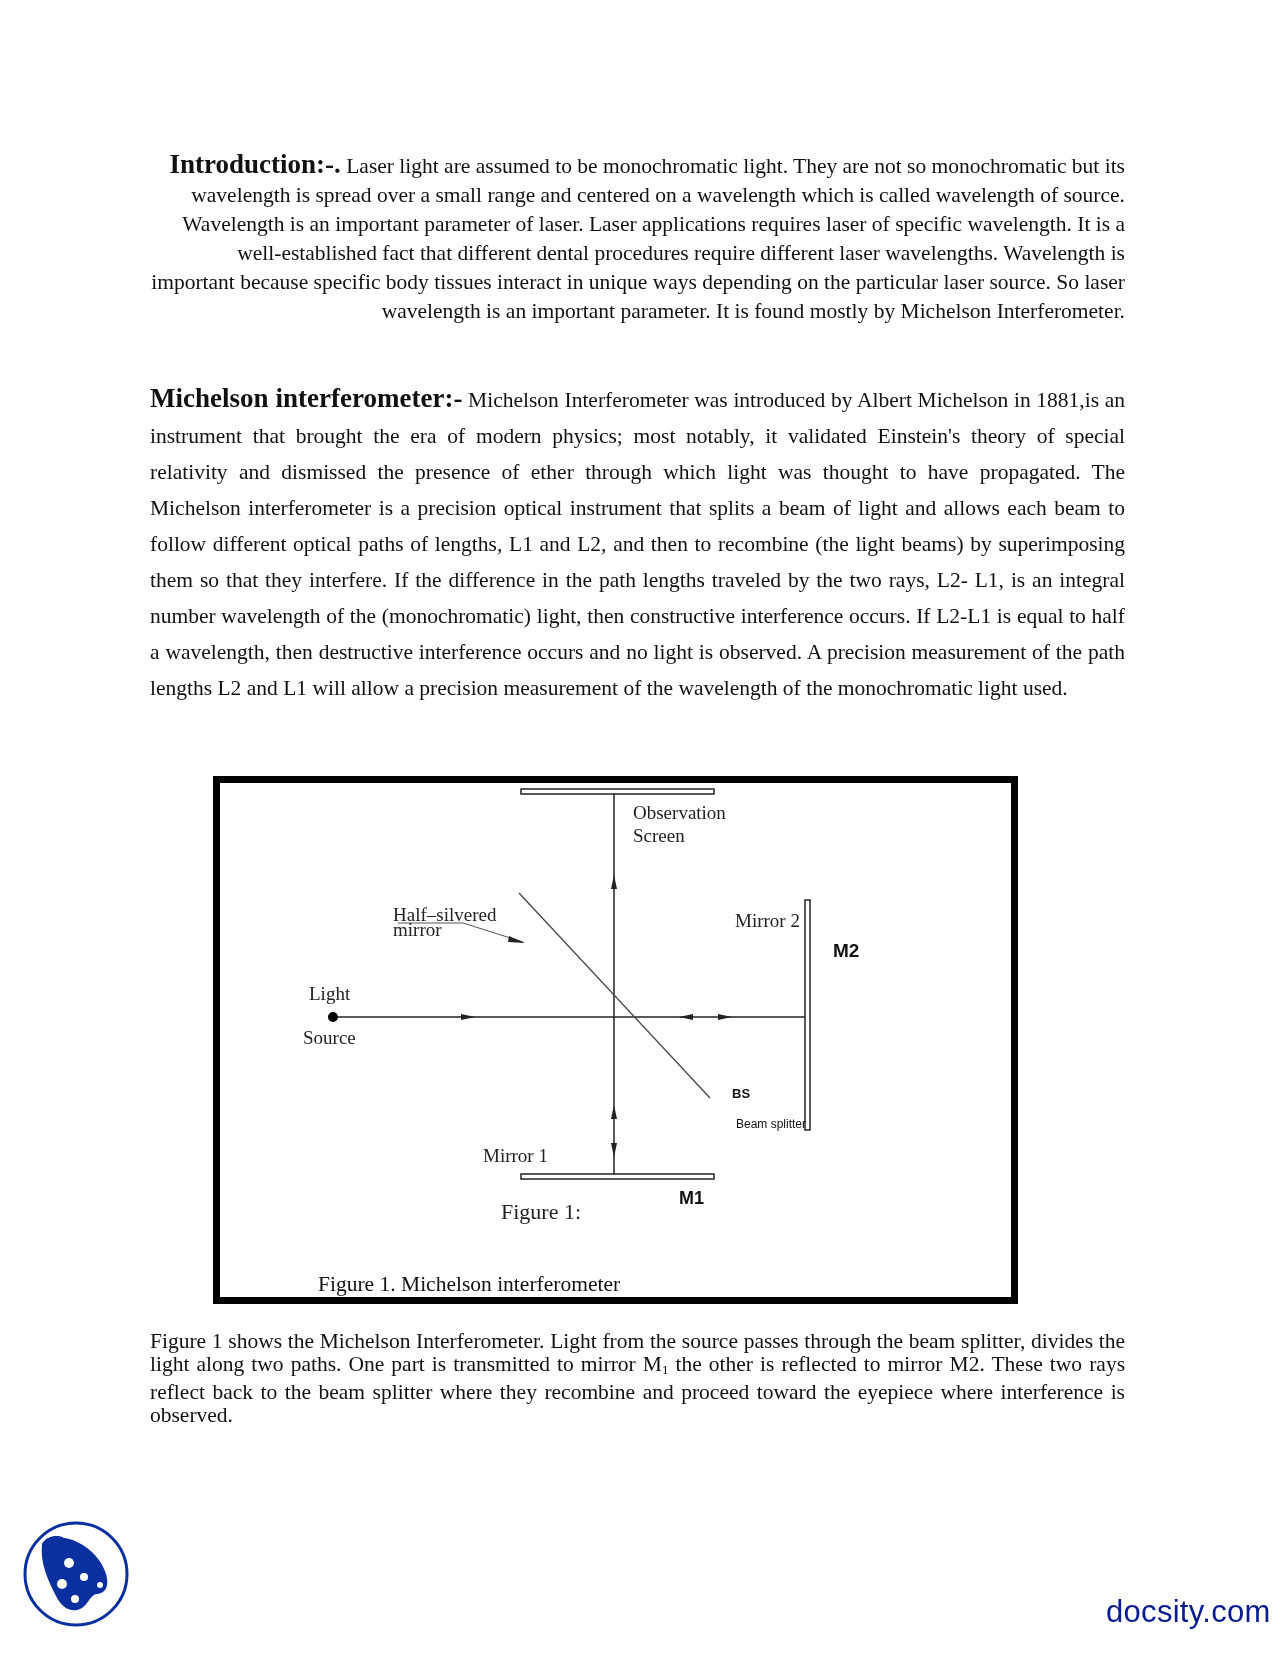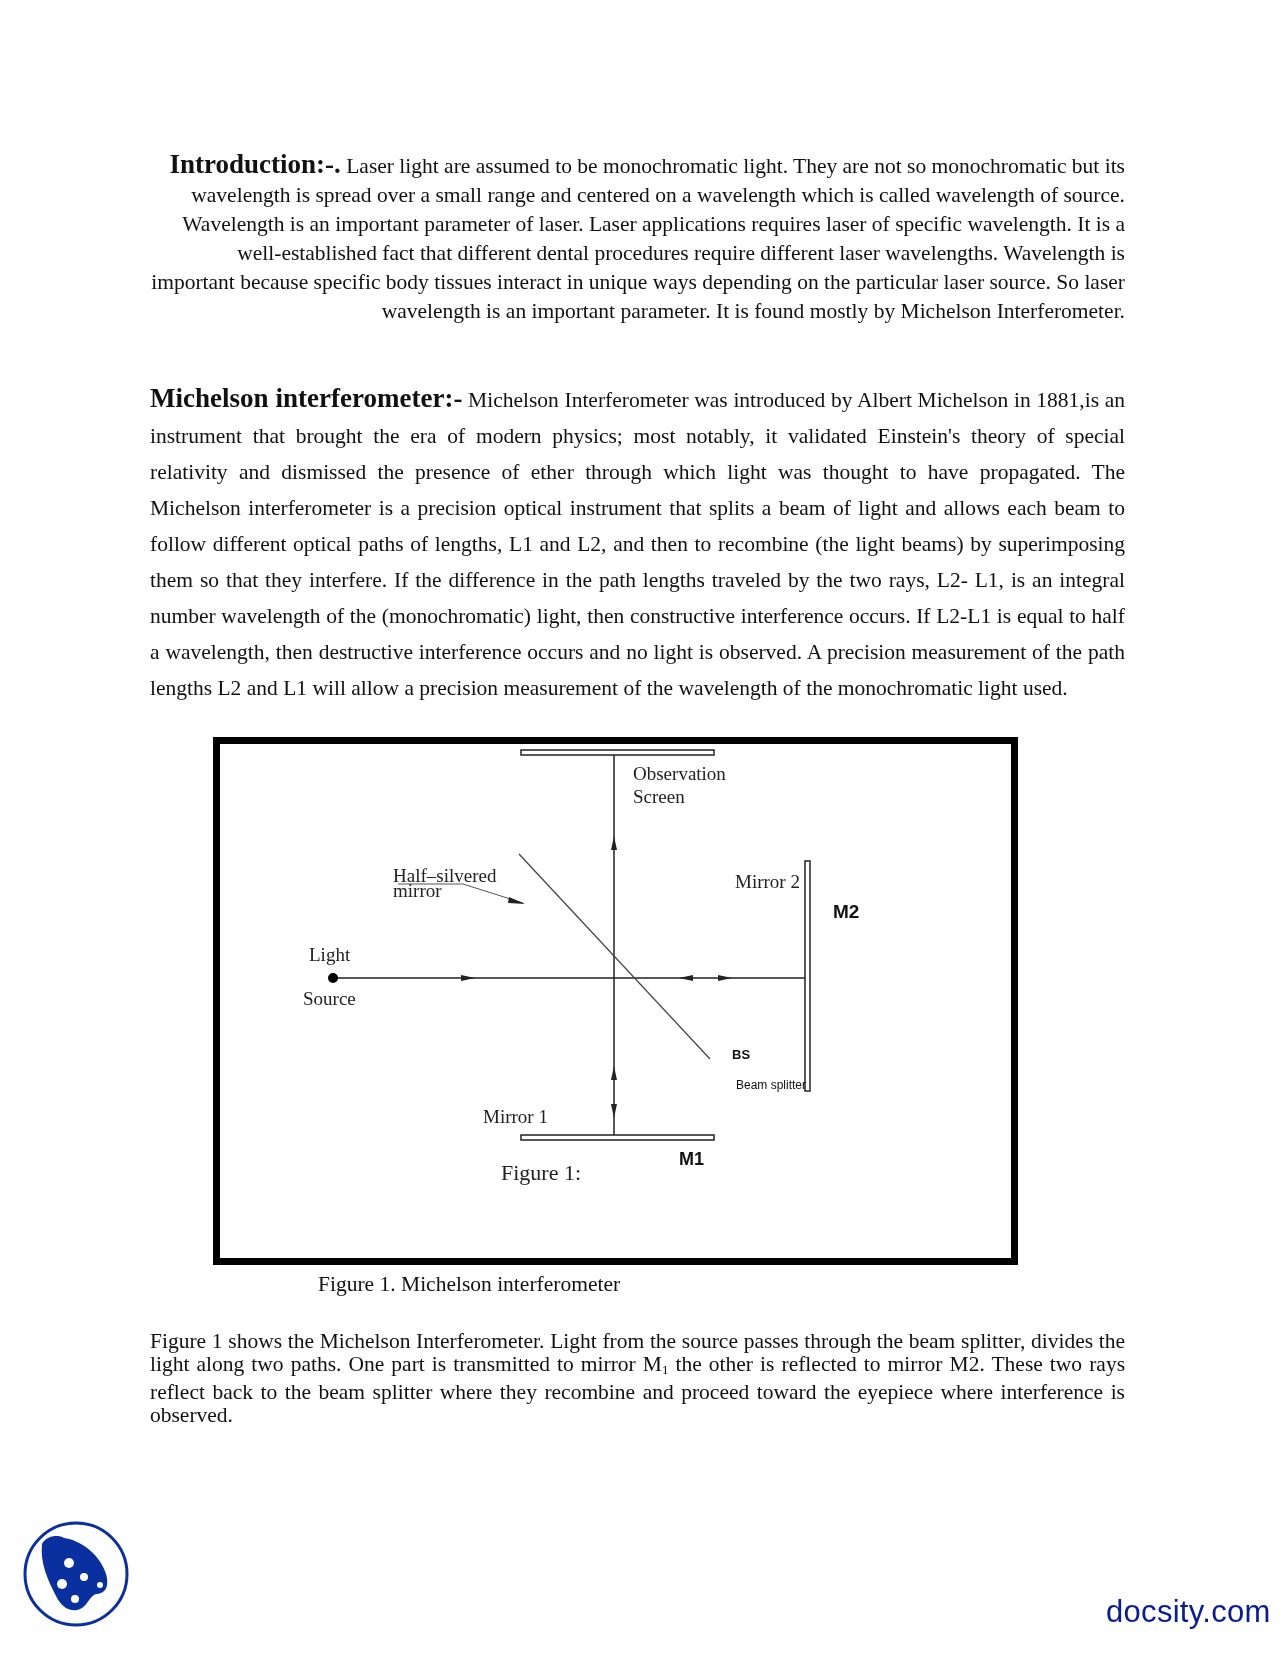--- a/index.html
+++ b/index.html
@@ -5,21 +5,21 @@
   html, body { margin: 0; padding: 0; background: #ffffff; }
   body { width: 1280px; height: 1656px; position: relative; overflow: hidden;
          font-family: "Liberation Serif", "DejaVu Serif", serif; color: #111; }
   .intro { position: absolute; left: 150px; top: 150px; width: 975px;
            text-align: right; font-size: 21.5px; line-height: 29px; }
   .intro .h { font-weight: bold; font-size: 27px; }
   .mich { position: absolute; left: 150px; top: 372px; width: 975px;
           text-align: justify; font-size: 21.5px; line-height: 36px; margin-top: 8px; }
   .mich .h { font-weight: bold; font-size: 27px; }
   .mich p, .intro p, .final p { margin: 0; }
-  .figbox { position: absolute; left: 213px; top: 737px; width: 791px; height: 514px;
+  .figbox { position: absolute; left: 213px; top: 776px; width: 791px; height: 514px;
             border: 7px solid #000; background: #fff; }
   .figbox svg { position: absolute; left: -7px; top: -7px; }
   .caption { position: absolute; left: 318px; top: 1272px; font-size: 21.5px; }
   .final { position: absolute; left: 150px; top: 1330px; width: 975px;
            text-align: justify; font-size: 21.5px; line-height: 23px; }
   .final sub { font-size: 13px; vertical-align: -3px; }
   .logo { position: absolute; left: 20px; top: 1518px; width: 112px; height: 112px; }
   .brand { position: absolute; left: 1106px; top: 1594px; font-family: "Liberation Sans", "DejaVu Sans", sans-serif;
            font-size: 31px; color: #0a1d8f; letter-spacing: 0.3px; }
   .svgtext { font-family: "Liberation Serif", "DejaVu Serif", serif; fill: #222; }

